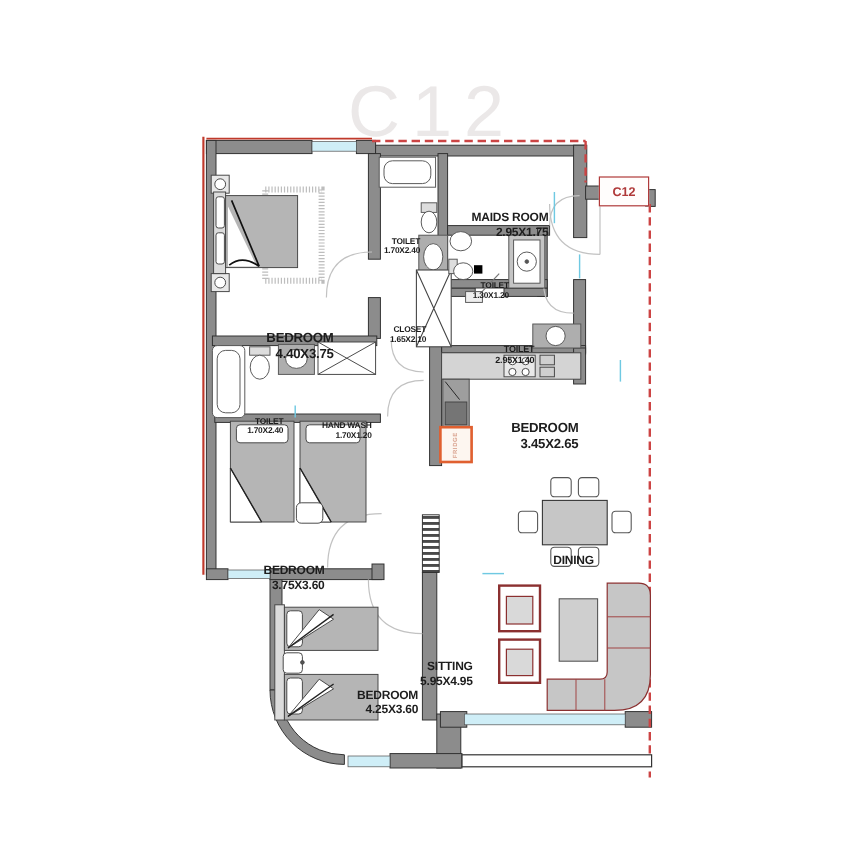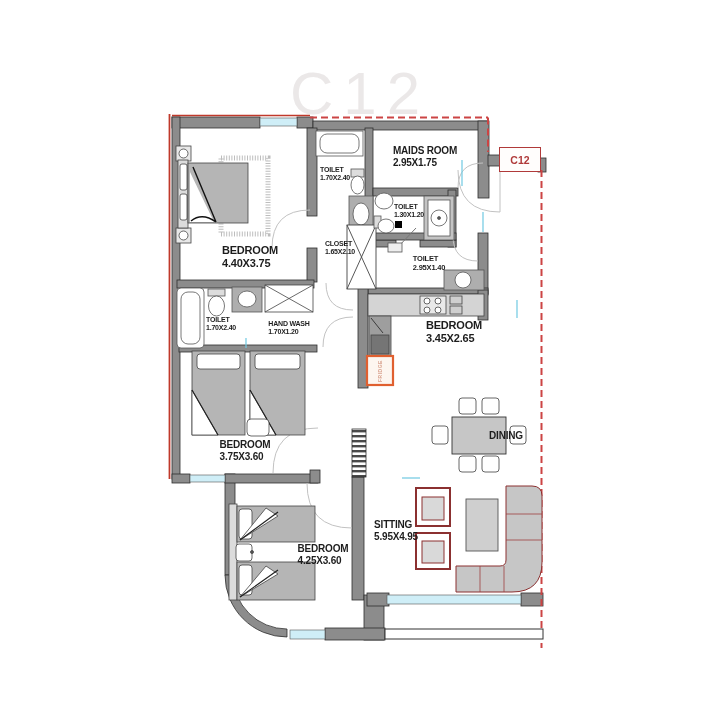--- a/index.html
+++ b/index.html
@@ -1,20 +1,20 @@
 <!DOCTYPE html>
 <html><head>
 <meta charset="utf-8">
 <style>
   html,body{margin:0;padding:0;background:#ffffff;}
   #canvas{position:relative;width:720px;height:720px;background:#ffffff;overflow:hidden;
           font-family:Liberation Sans, sans-serif;}
   #plan-svg{position:absolute;left:0;top:0;}
-  .lbl{position:absolute;transform:translate(-50%,-50%);text-align:left;color:#1d1d1d;
-       font-weight:600;letter-spacing:-0.2px;white-space:nowrap;line-height:1.15;}
+  .lbl{position:absolute;transform:translate(-50%,-50%);text-align:right;color:#1d1d1d;
+       font-weight:600;letter-spacing:-0.2px;white-space:nowrap;line-height:1.15;margin-top:32px;}
   .lbl .dims{display:block;font-weight:600;}
   .room-lg{font-size:11px;}
   .room-md{font-size:10px;}
   .room-sm{font-size:7px;}
   .watermark{position:absolute;left:50%;top:93px;transform:translate(-50%,-50%);
              font-size:60px;font-weight:400;letter-spacing:10px;color:rgba(205,198,198,0.40);}
   .unit-box{position:absolute;left:499px;top:147px;width:40px;height:23px;border:1.6px solid #b03a3a;
             background:#fffdfc;color:#b03a3a;font-size:10.5px;font-weight:700;display:flex;
             align-items:center;justify-content:center;}
   .fridge-lbl{position:absolute;left:380px;top:371px;transform:translate(-50%,-50%) rotate(-90deg);
@@ -284,30 +284,30 @@
   <div class="lbl room-sm" style="left:289px;top:328px;">
     <span>HAND WASH</span>
     <span class="dims">1.70X1.20</span>
   </div>
 
   <div class="lbl room-lg" style="left:454px;top:332px;">
     <span>BEDROOM</span>
     <span class="dims">3.45X2.65</span>
   </div>
 
-  <div class="lbl room-md" style="left:506px;top:436px;">
+  <div class="lbl room-md" style="left:478px;top:436px;">
     <span>DINING</span>
   </div>
 
   <div class="lbl room-md" style="left:245px;top:450px;">
     <span>BEDROOM</span>
     <span class="dims">3.75X3.60</span>
   </div>
 
-  <div class="lbl room-md" style="left:396px;top:530px;">
+  <div class="lbl room-md" style="left:372px;top:530px;">
     <span>SITTING</span>
     <span class="dims">5.95X4.95</span>
   </div>
 
   <div class="lbl room-md" style="left:323px;top:554px;">
     <span>BEDROOM</span>
     <span class="dims">4.25X3.60</span>
   </div>
 
   <div class="fridge-lbl">FRIDGE</div>

